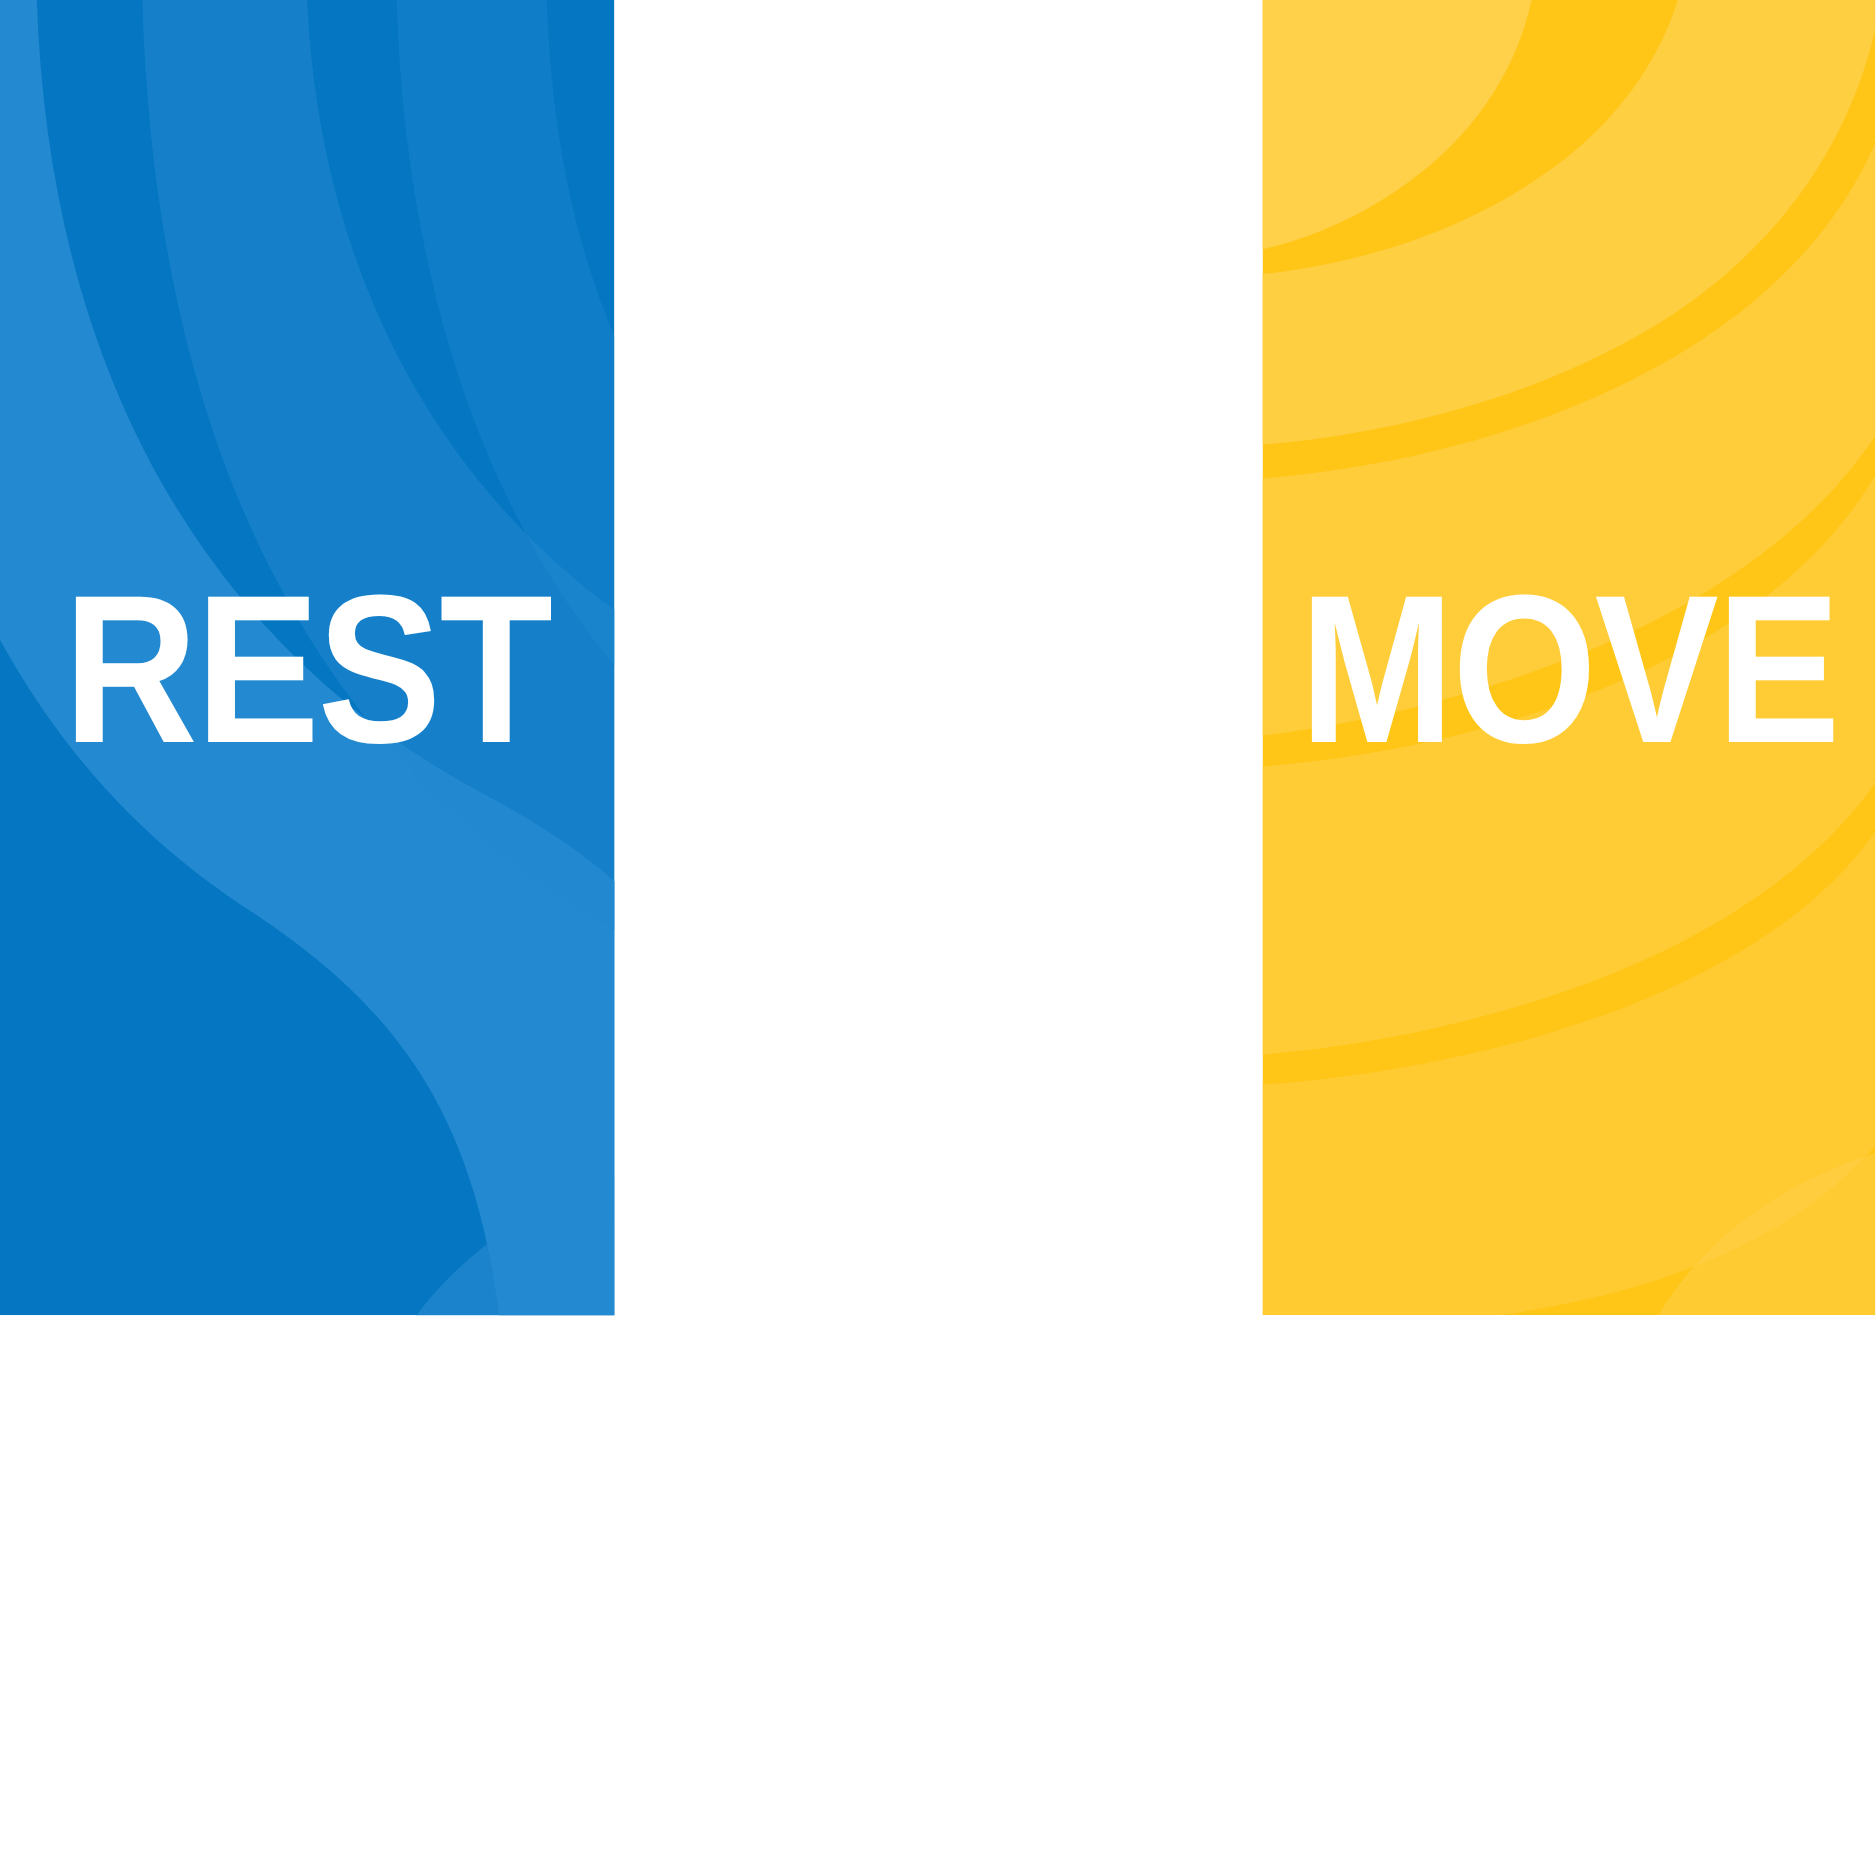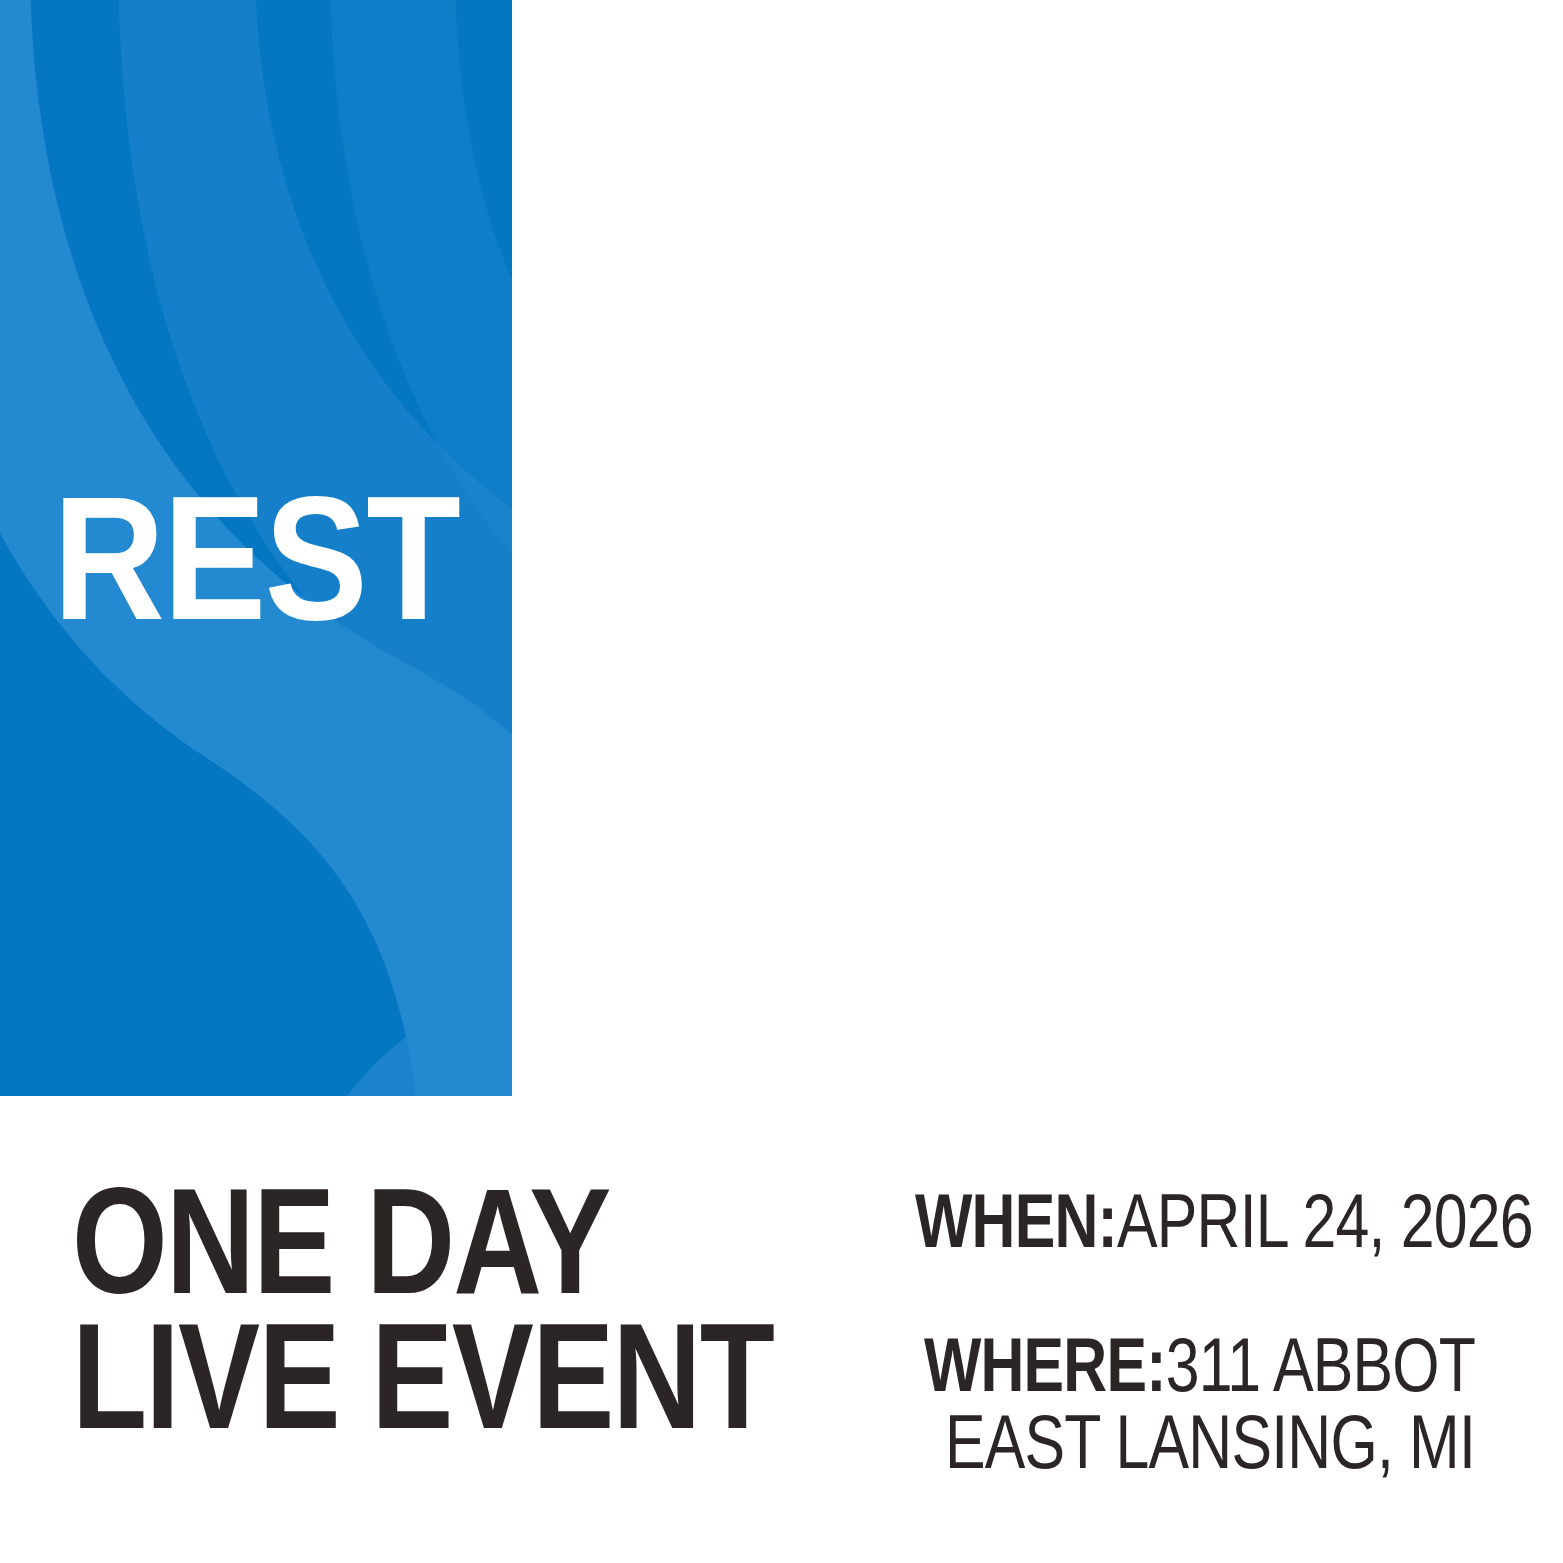--- a/index.html
+++ b/index.html
@@ -134,39 +134,31 @@
           <path d="M 455 -40 C 455 190, 520 330, 600 420 L 600 640 C 420 500, 330 250, 330 -40 Z" opacity="0.35"></path>
         </g>
         <g fill="#2389D0" opacity="0.7">
           <path d="M 512 980 C 430 1010, 360 1060, 320 1140 L 512 1140 Z"></path>
         </g>
       </svg>
       <div class="panel-word">REST</div>
     </div>
 
 
-
-  </div>
-
-  <div class="info">
-
-    <div class="headline">
-      <span class="line1">ONE DAY</span>
-      <span class="line2">LIVE EVENT</span>
-    </div>
-
-    <div class="details">
-
-      <div class="detail-row when">
-        <span class="lbl">WHEN:</span><span class="val">APRIL 24, 2026</span>
-      </div>
-
-      <div class="detail-row where">
-        <span class="lbl">WHERE:</span><span class="val">311 ABBOT</span>
-      </div>
-
-      <div class="detail-sub">EAST LANSING, MI</div>
-
+    <div class="panel panel-move">
+      <svg class="pattern" viewBox="0 0 511 1096" preserveAspectRatio="none">
+        <rect x="0" y="0" width="511" height="1096" fill="#FFC617"></rect>
+        <g fill="#FFD04A">
+          <path d="M -20 -40 L 230 -40 C 225 40, 185 110, 110 160 C 65 190, 20 205, -20 212 Z"></path>
+          <path d="M -20 230 C 60 225, 150 200, 220 155 C 300 105, 345 35, 355 -40 L 520 -40 C 512 80, 455 185, 345 260 C 240 330, 100 365, -20 372 Z" opacity="0.85"></path>
+          <path d="M -20 400 C 120 392, 275 350, 385 270 C 465 212, 512 140, 530 60 L 530 330 C 490 410, 410 480, 300 530 C 185 582, 60 608, -20 615 Z" opacity="0.7"></path>
+          <path d="M -20 640 C 90 634, 230 605, 340 548 C 440 496, 505 425, 530 355 L 530 620 C 490 700, 400 768, 290 812 C 180 856, 60 876, -20 880 Z" opacity="0.6"></path>
+          <path d="M -20 905 C 80 900, 210 878, 320 832 C 430 786, 505 722, 530 655 L 530 930 C 480 1005, 380 1060, 260 1085 C 150 1108, 40 1112, -20 1112 Z" opacity="0.5"></path>
+          <path d="M 330 1096 C 370 1028, 440 980, 530 955 L 530 1096 Z" opacity="0.55"></path>
+        </g>
+      </svg>
+      <div class="panel-word">MOVE</div>
     </div>
 
   </div>
 
+
 </div>
 
 </body></html>

